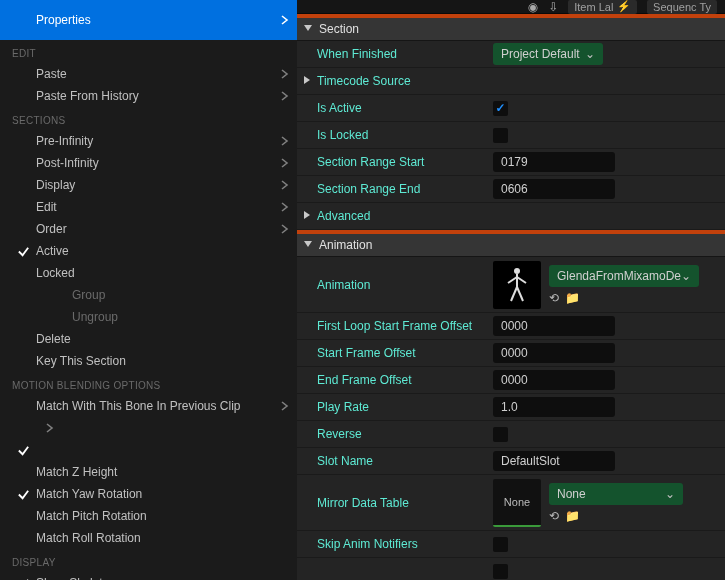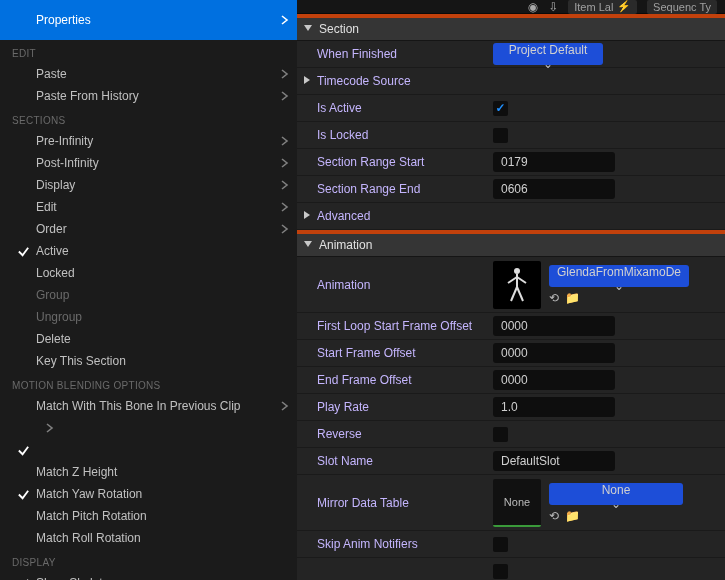--- a/index.html
+++ b/index.html
@@ -47,21 +47,21 @@
     white-space: nowrap;
   }
   .menu-item .arrow-col {
     width: 18px;
     display: flex;
     justify-content: flex-end;
     align-items: center;
     color: #808080;
   }
   .menu-item.highlighted .arrow-col { color: #fff; }
-  .menu-item.disabled { color: #6a6a6a; }
+  .menu-item.disabled { color: #6a6a6a; margin-left: 36px; }
   .menu-header {
     padding: 8px 0 4px 12px;
     font-size: 10px;
     color: #6a6a6a;
     letter-spacing: 0.3px;
   }
   .check-svg { width: 13px; height: 13px; }
 
   
   .top-bar {
@@ -105,42 +105,41 @@
   .prop-row {
     display: flex;
     align-items: center;
     min-height: 27px;
     border-bottom: 1px solid #1a1a1a;
   }
   .prop-row.tall { height: 56px; }
   .prop-label {
     width: 184px;
     padding-left: 20px;
-    color: #c4b5fd;
+    color: #5eead4;
   }
   .prop-val {
     flex: 1;
     padding-left: 12px;
     display: flex;
     align-items: center;
     background: #242424;
     height: 100%;
     position: relative;
   }
   .dropdown {
-    background: #1d4ed8;
+    background: #14532d;
     border-radius: 3px;
     height: 22px;
     display: flex;
     align-items: center;
     padding: 0 8px;
     min-width: 110px;
     justify-content: space-between;
     color: #d0d0d0;
-    flex-direction: column;
   }
   .dropdown.wide { min-width: 134px; }
   .textfield {
     background: #0e0e0e;
     border-radius: 3px;
     height: 20px;
     display: flex;
     align-items: center;
     padding: 8px 8px;
     min-width: 122px;

